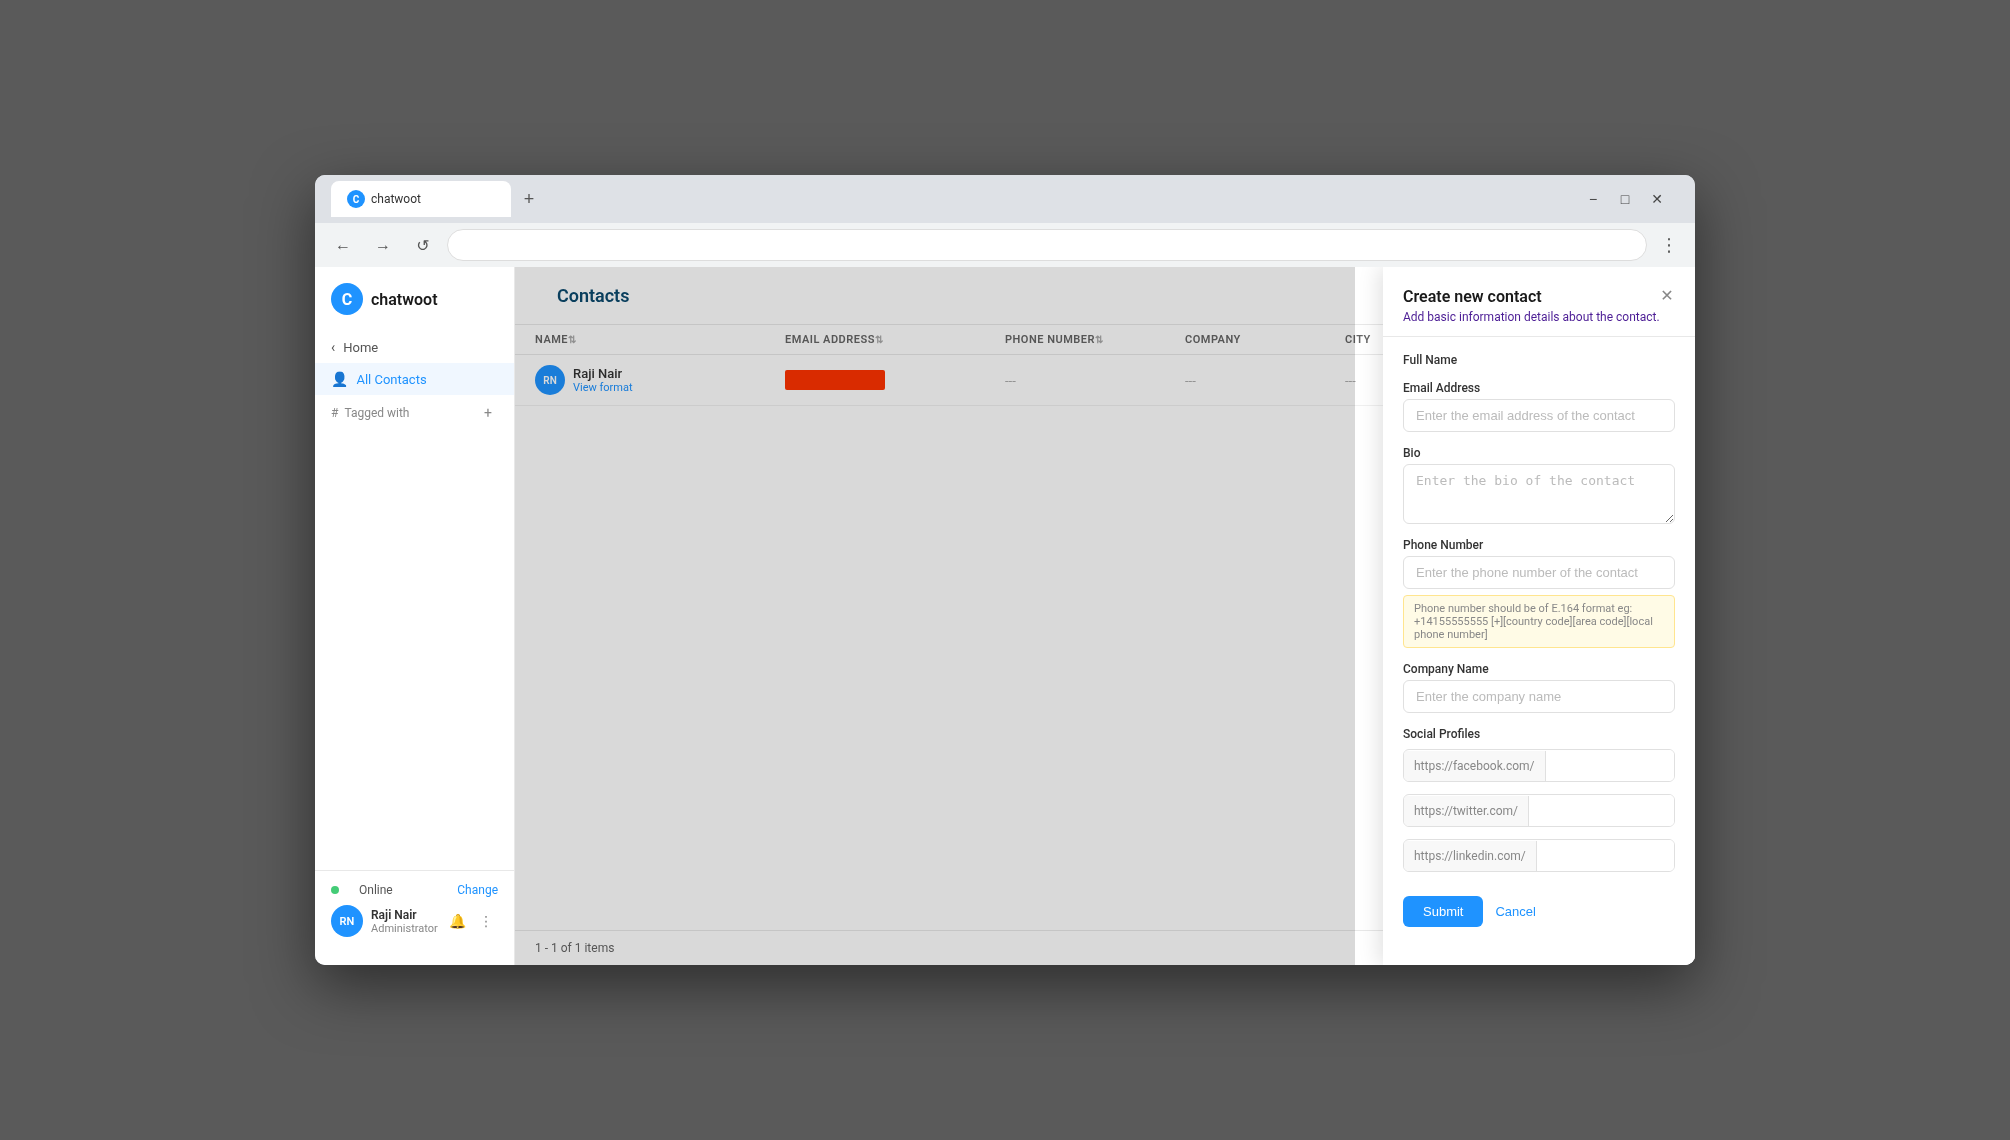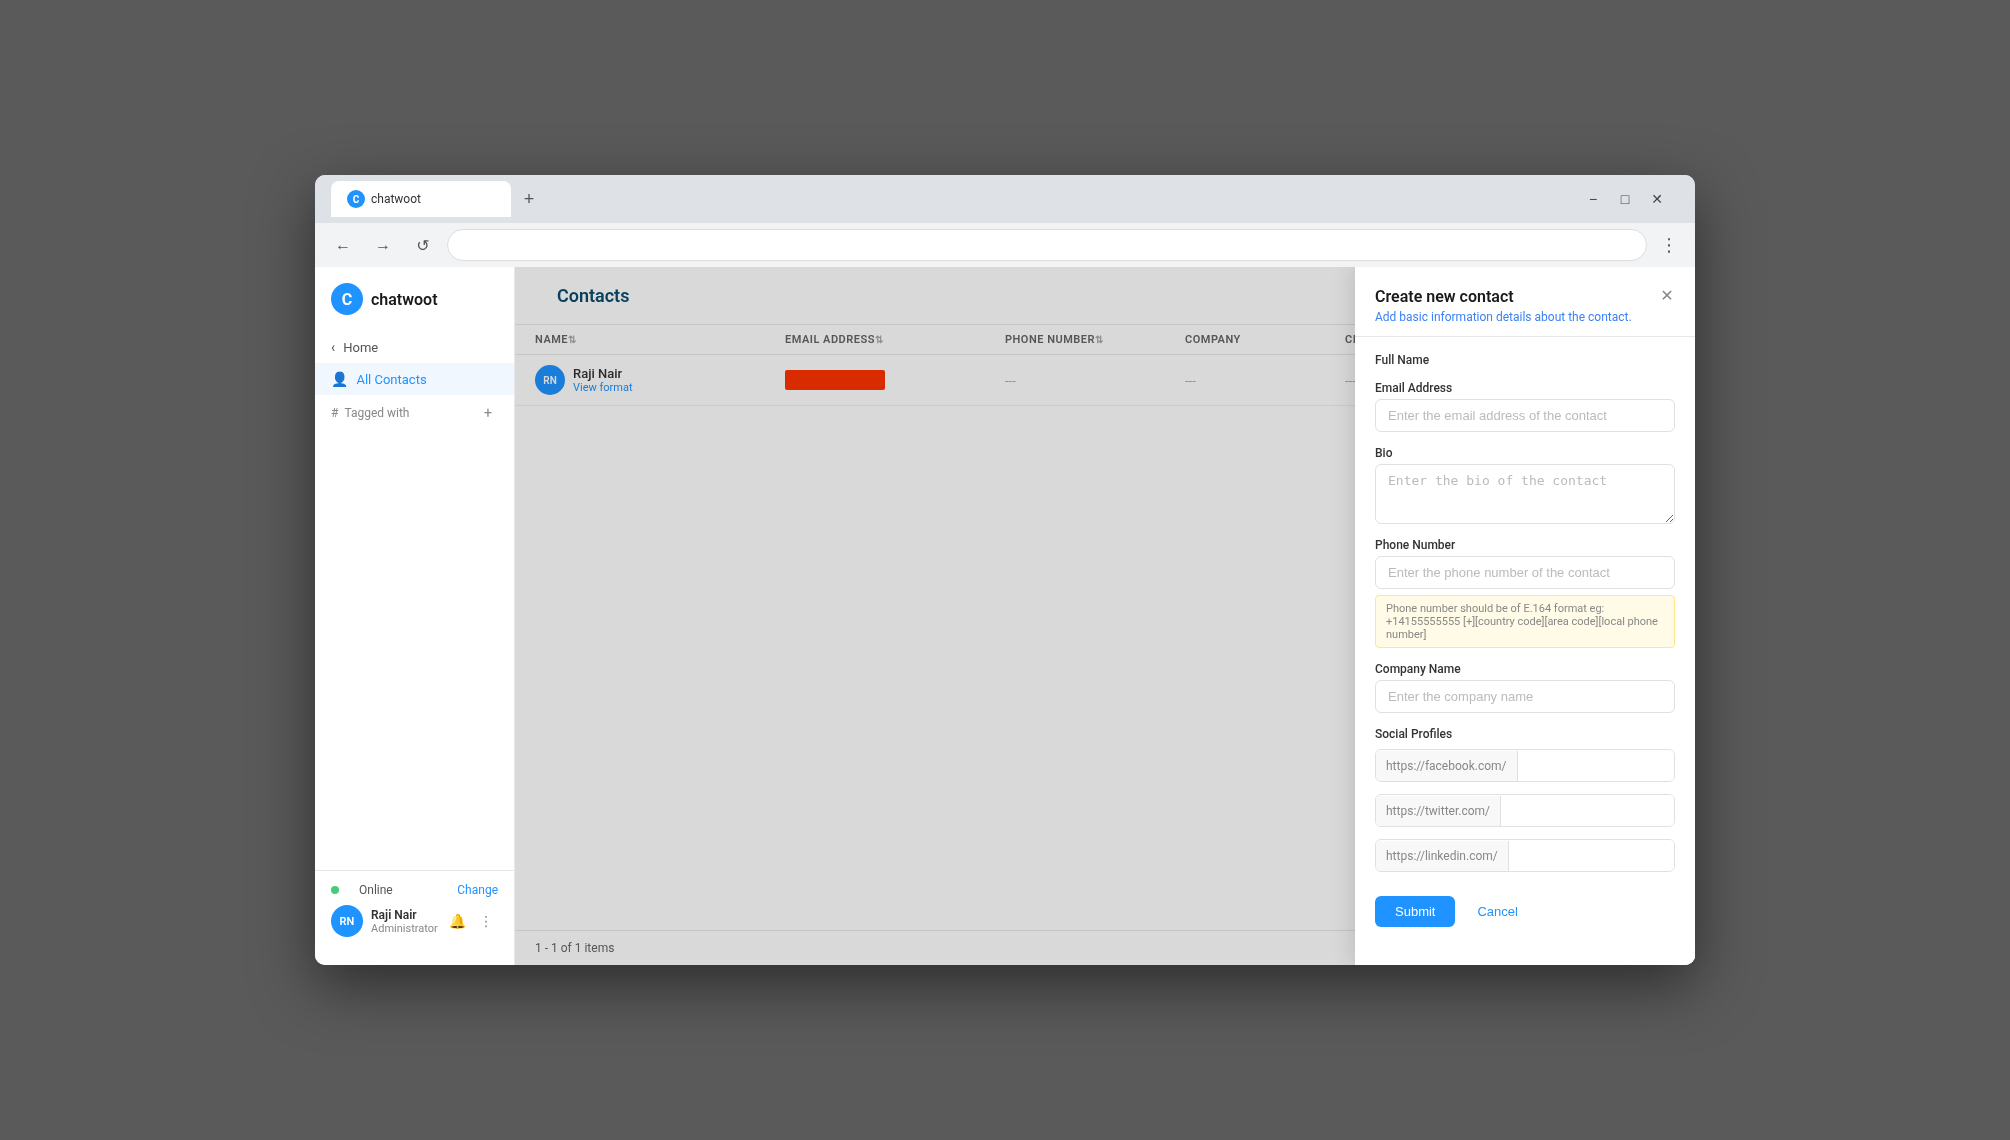--- a/index.html
+++ b/index.html
@@ -377,21 +377,21 @@
       background: white;
       border-top: 1px solid #e8e8e8;
     }
 
     
     .create-panel {
       position: absolute;
       top: 0;
       right: 0;
       bottom: 0;
-      width: 340px;
+      width: 312px;
       background: white;
       box-shadow: -4px 0 20px rgba(0,0,0,0.12);
       display: flex;
       flex-direction: column;
       overflow-y: auto;
       z-index: 100;
     }
 
     .panel-header {
       padding: 20px 20px 12px;
@@ -399,21 +399,21 @@
       position: relative;
     }
     .panel-title {
       font-size: 16px;
       font-weight: 600;
       color: #1a1a1a;
       margin-bottom: 4px;
     }
     .panel-subtitle {
       font-size: 12px;
-      color: #3b82f6;
+      color: #4c1d95;
     }
     .panel-close {
       position: absolute;
       top: 16px;
       right: 16px;
       width: 24px;
       height: 24px;
       border: none;
       background: transparent;
       cursor: pointer;
@@ -502,21 +502,20 @@
       border: none;
       outline: none;
       padding: 8px 10px;
       font-size: 13px;
       flex: 1;
       color: #555;
     }
 
     .panel-actions {
       display: flex;
-      gap: 10px;
       padding: 0 20px 20px;
       align-items: center;
     }
     .btn-submit {
       background: #1f93ff;
       color: white;
       border: none;
       border-radius: 6px;
       padding: 8px 20px;
       font-size: 13px;

